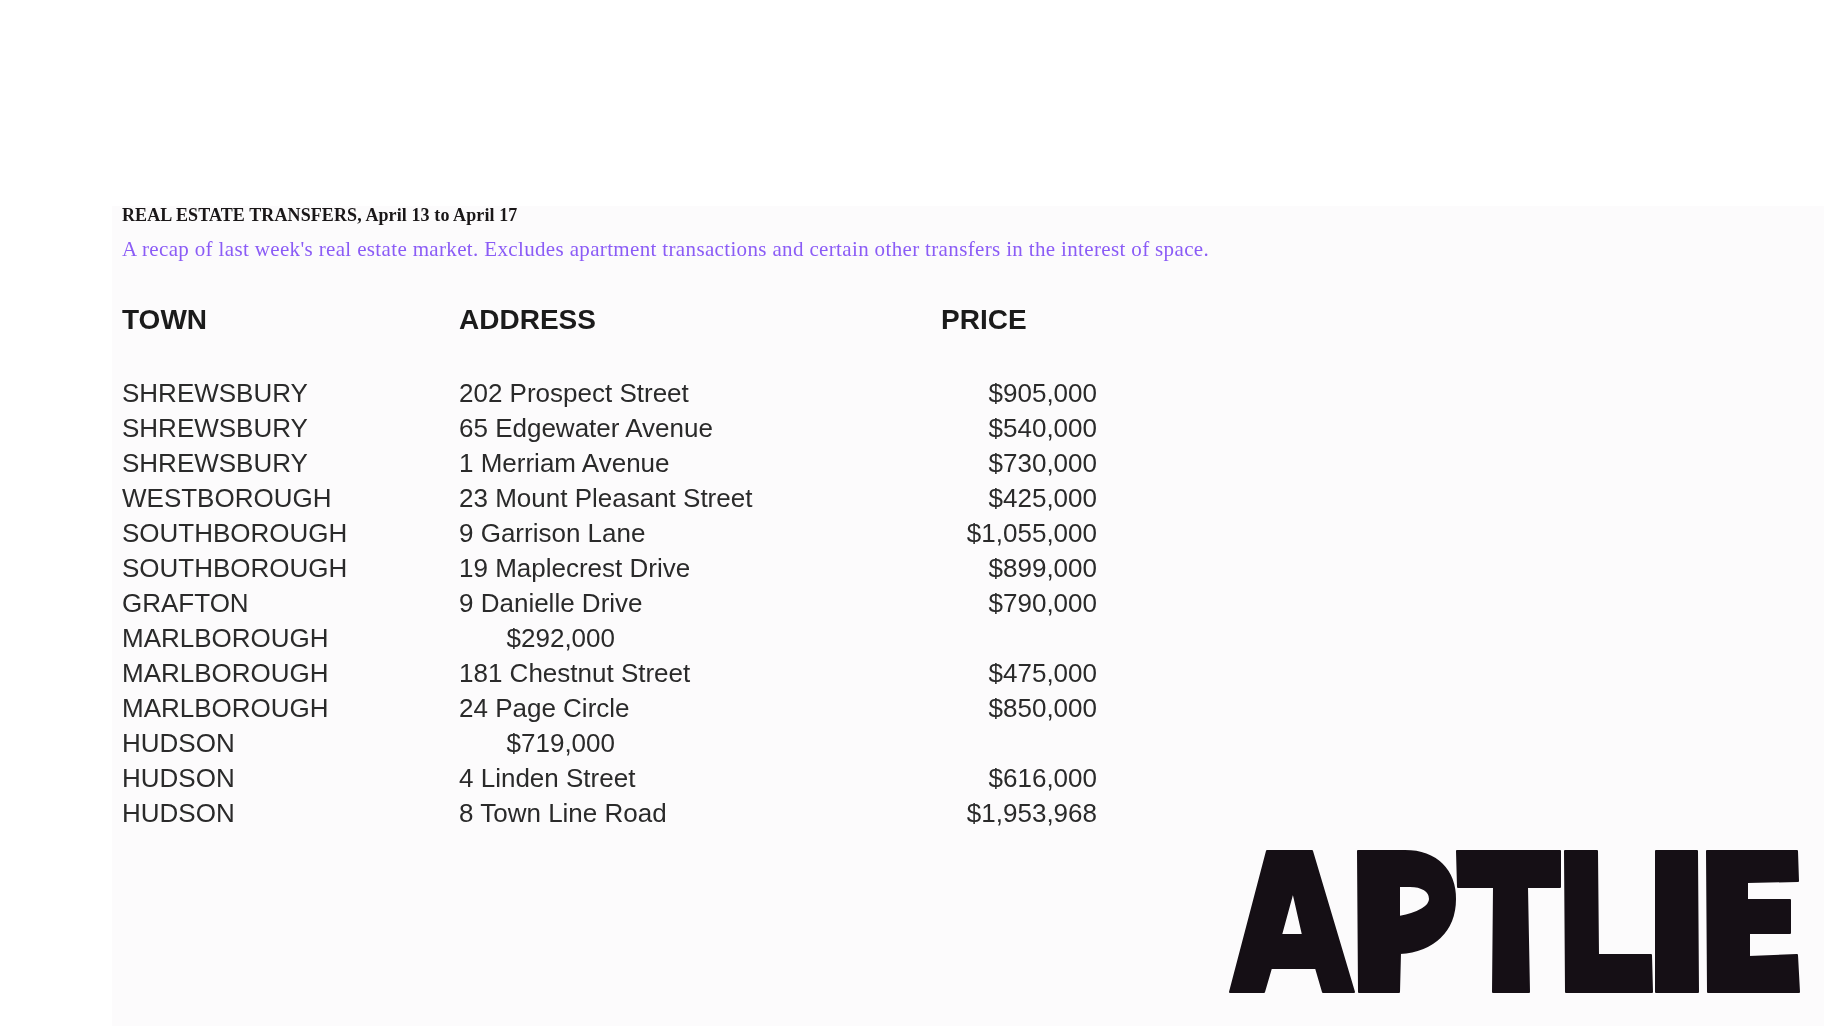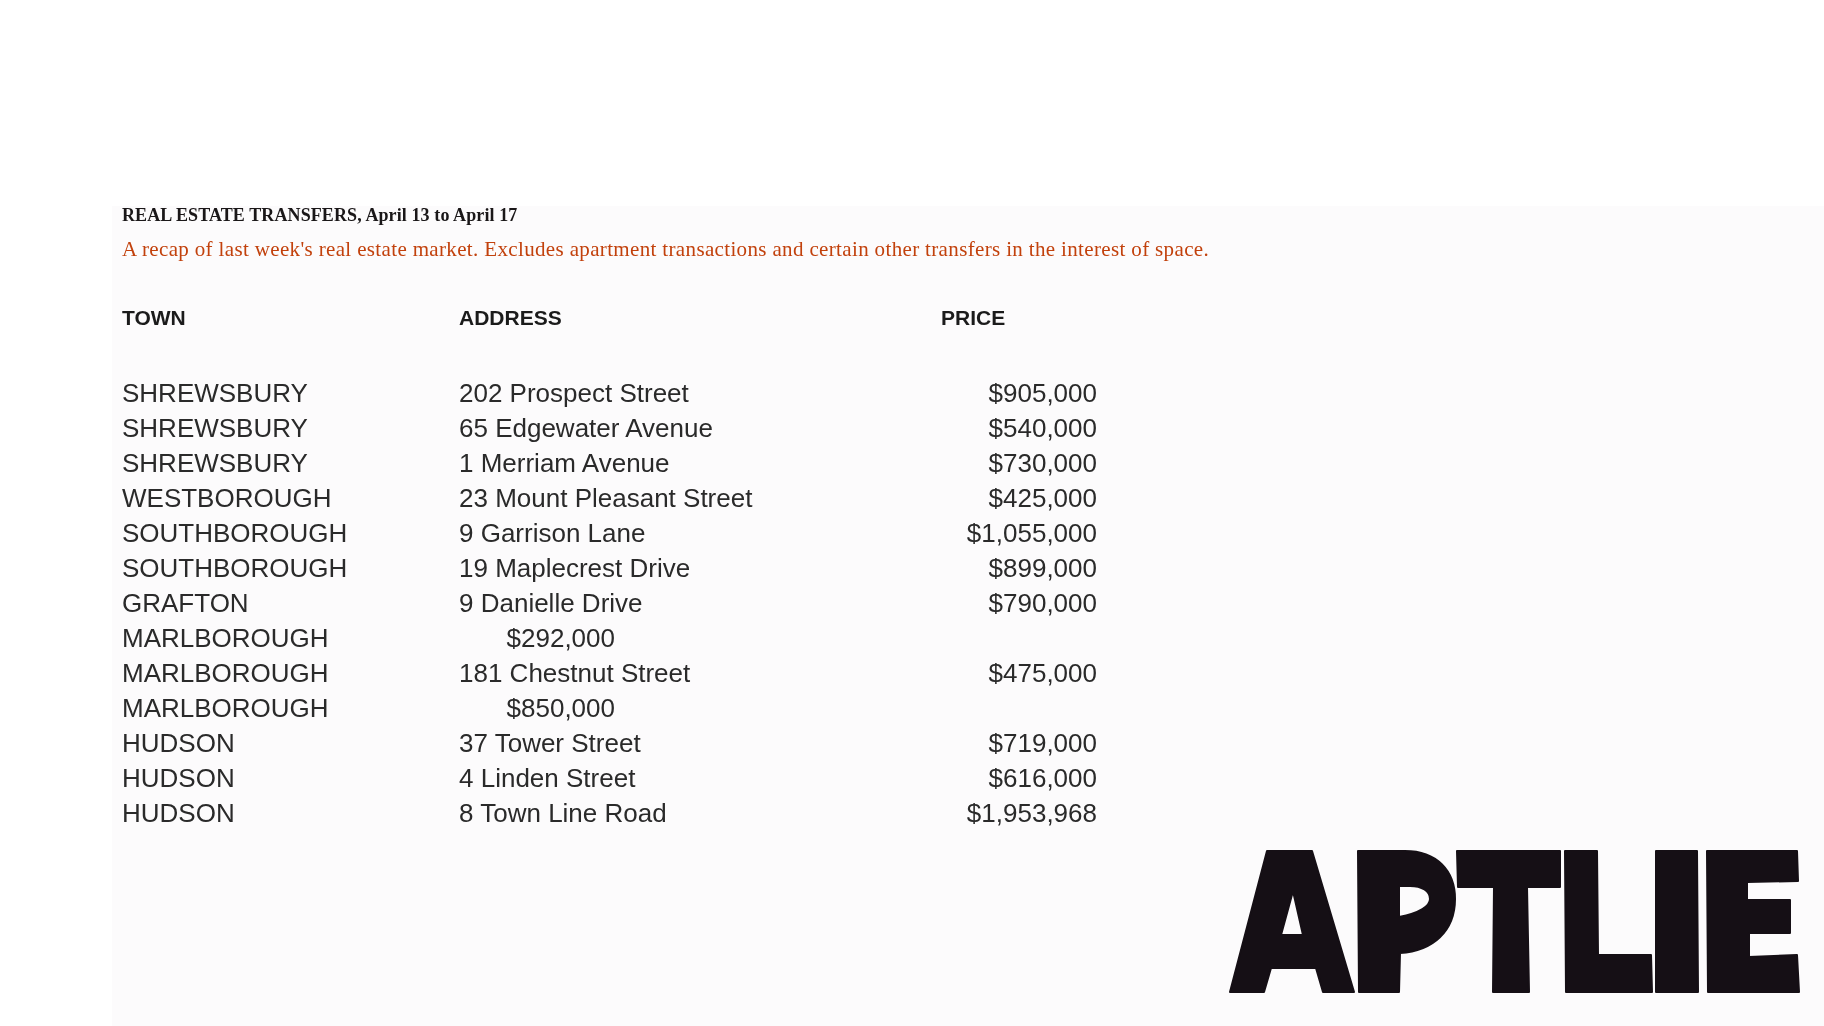--- a/index.html
+++ b/index.html
@@ -34,35 +34,36 @@
       white-space: nowrap;
       letter-spacing: 0.1px;
     }
     .subtitle {
       position: absolute;
       left: 122px;
       top: 235px;
       font-family: "Liberation Serif", "DejaVu Serif", serif;
       font-size: 21px;
       line-height: 28px;
-      color: #c2410c;
+      color: #8b5cf6;
       white-space: nowrap;
       letter-spacing: 0.35px;
     }
     .table {
       position: absolute;
       left: 122px;
       top: 306px;
       font-family: "Liberation Sans", "DejaVu Sans", sans-serif;
     }
     .thead {
       display: flex;
       height: 28px;
+      align-items: center;
       font-weight: bold;
-      font-size: 21px;
+      font-size: 28px;
       color: #1b1b1b;
     }
     .tbody {
       margin-top: 42px;
     }
     .row {
       display: flex;
       height: 35px;
       align-items: center;
       font-size: 26px;
@@ -138,25 +139,25 @@
       <div class="col-town">MARLBOROUGH</div>
       <div class="price-cell">$292,000</div>
     </div>
     <div class="row">
       <div class="col-town">MARLBOROUGH</div>
       <div class="col-address">181 Chestnut Street</div>
       <div class="price-cell">$475,000</div>
     </div>
     <div class="row">
       <div class="col-town">MARLBOROUGH</div>
+      <div class="col-address">24 Page Circle</div>
       <div class="price-cell">$850,000</div>
     </div>
     <div class="row">
       <div class="col-town">HUDSON</div>
-      <div class="col-address">37 Tower Street</div>
       <div class="price-cell">$719,000</div>
     </div>
     <div class="row">
       <div class="col-town">HUDSON</div>
       <div class="col-address">4 Linden Street</div>
       <div class="price-cell">$616,000</div>
     </div>
     <div class="row">
       <div class="col-town">HUDSON</div>
       <div class="col-address">8 Town Line Road</div>

